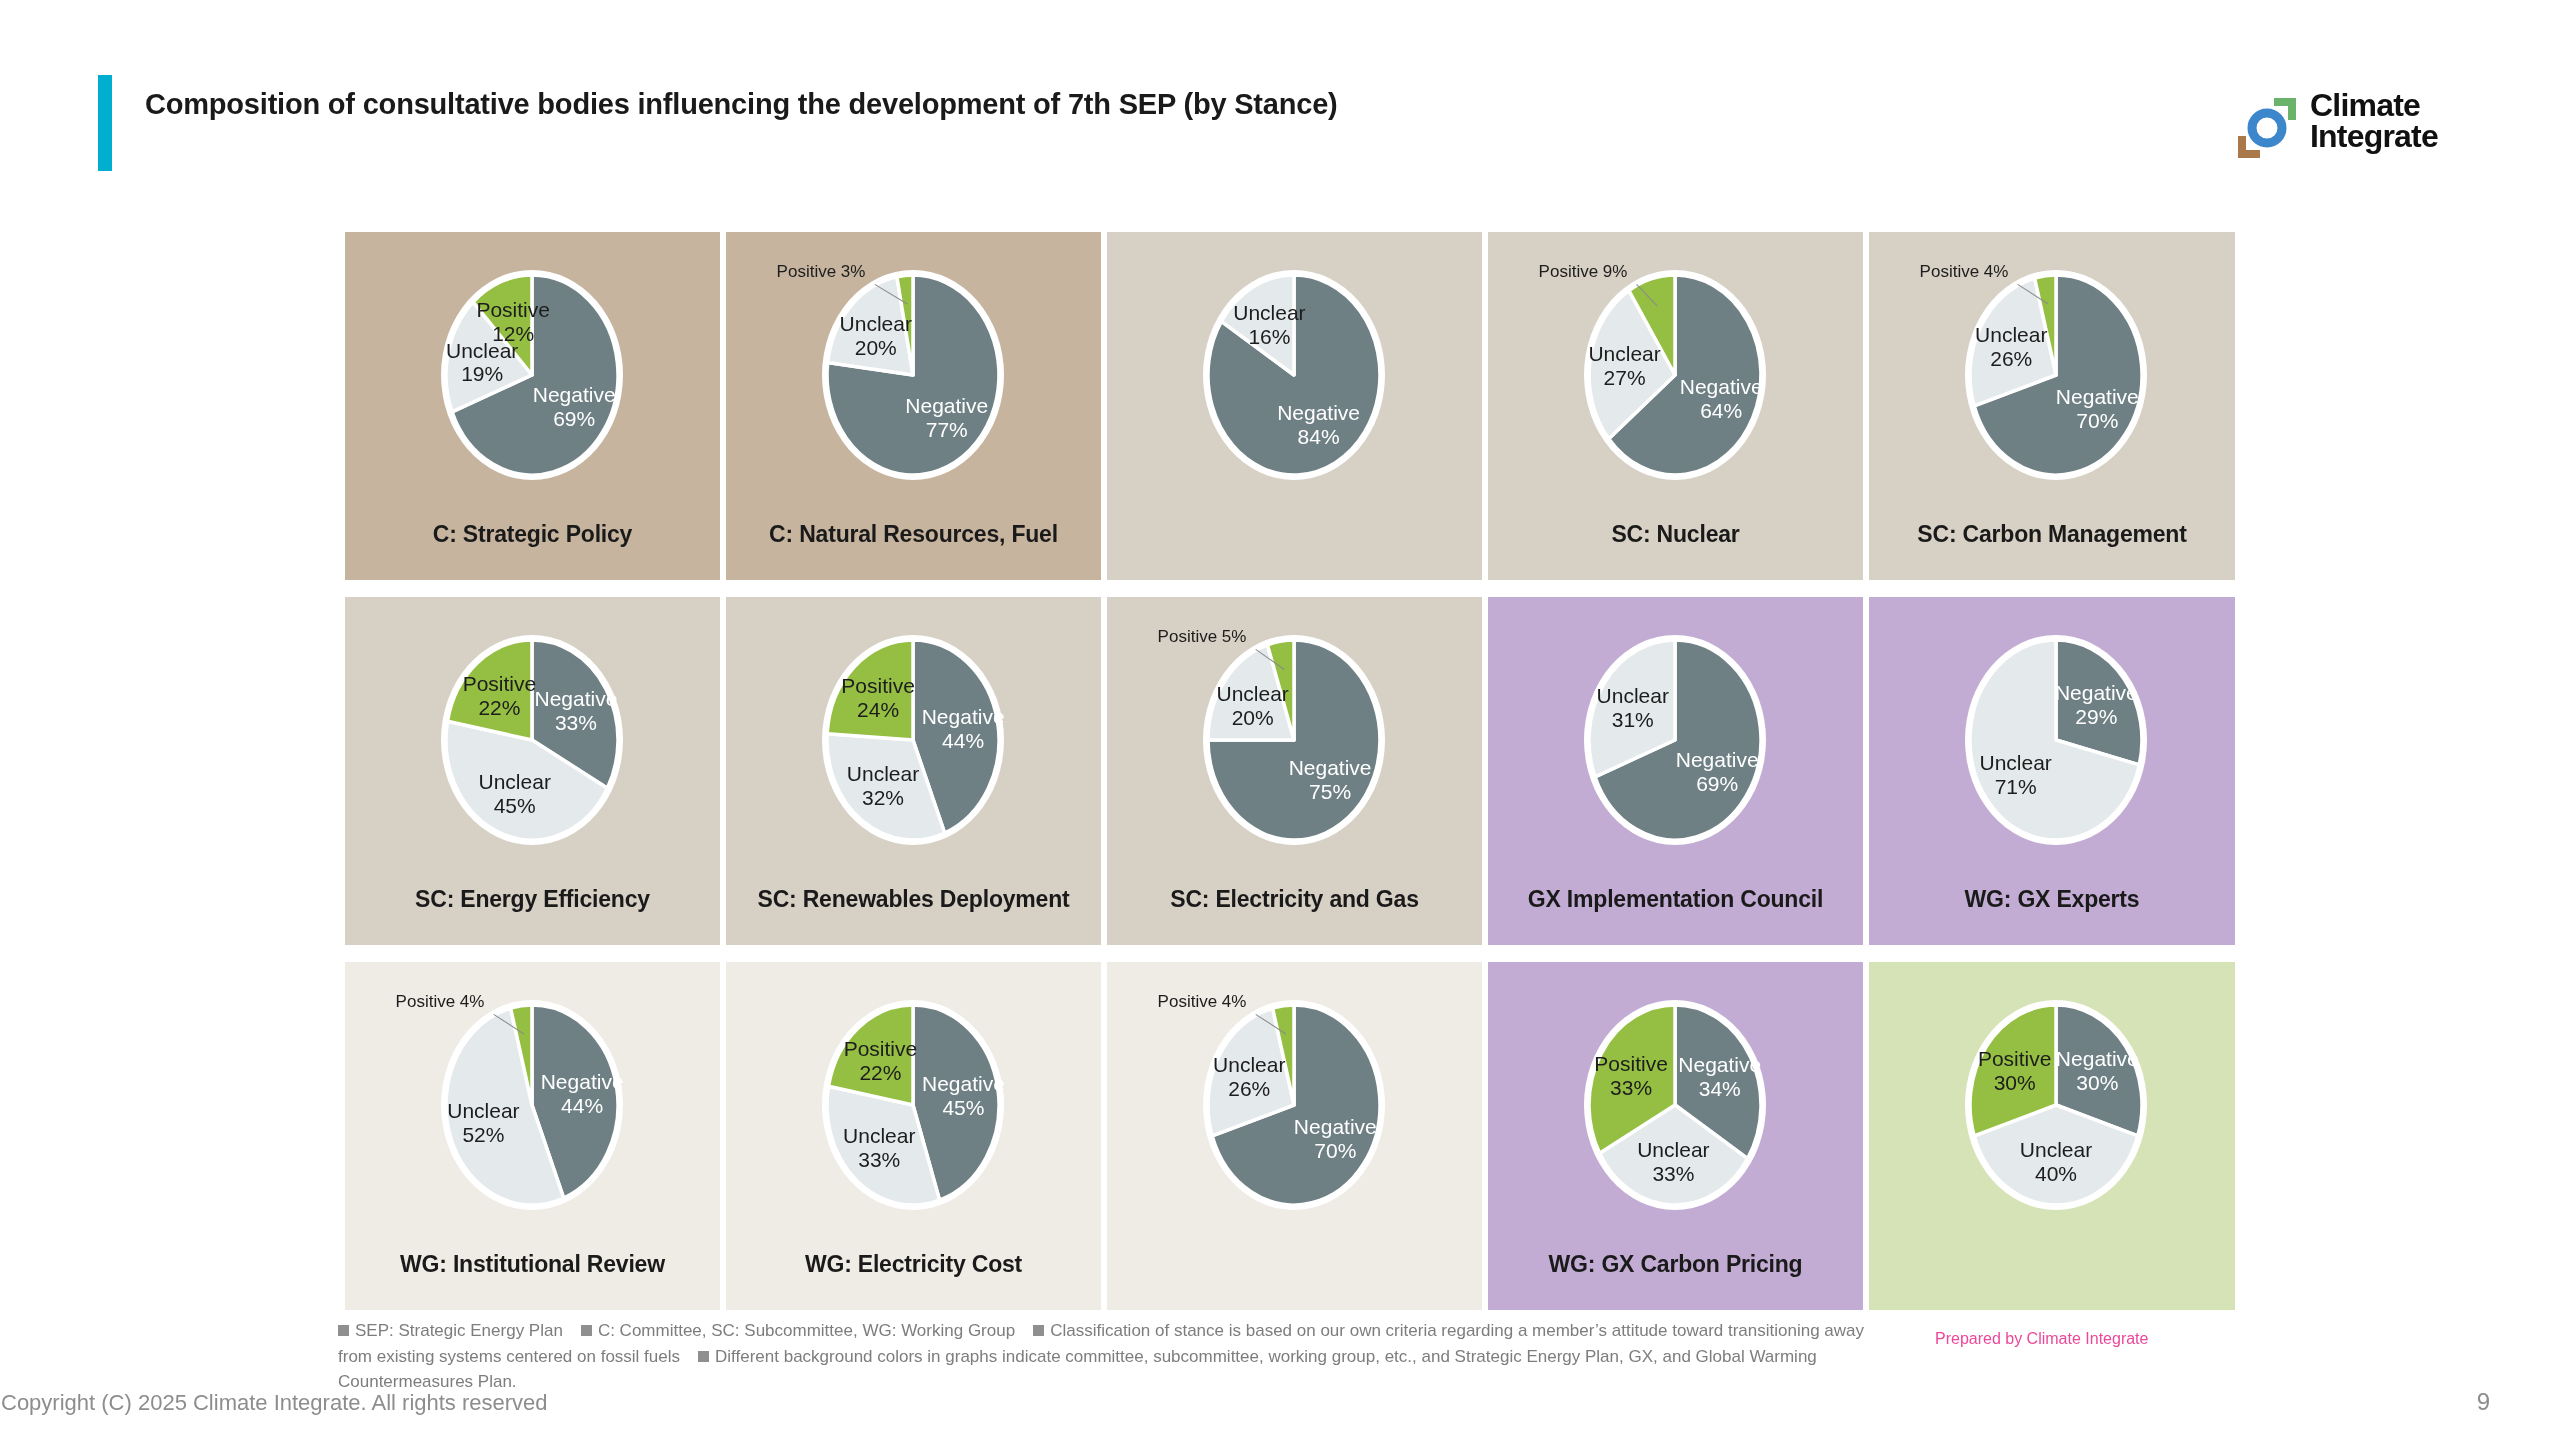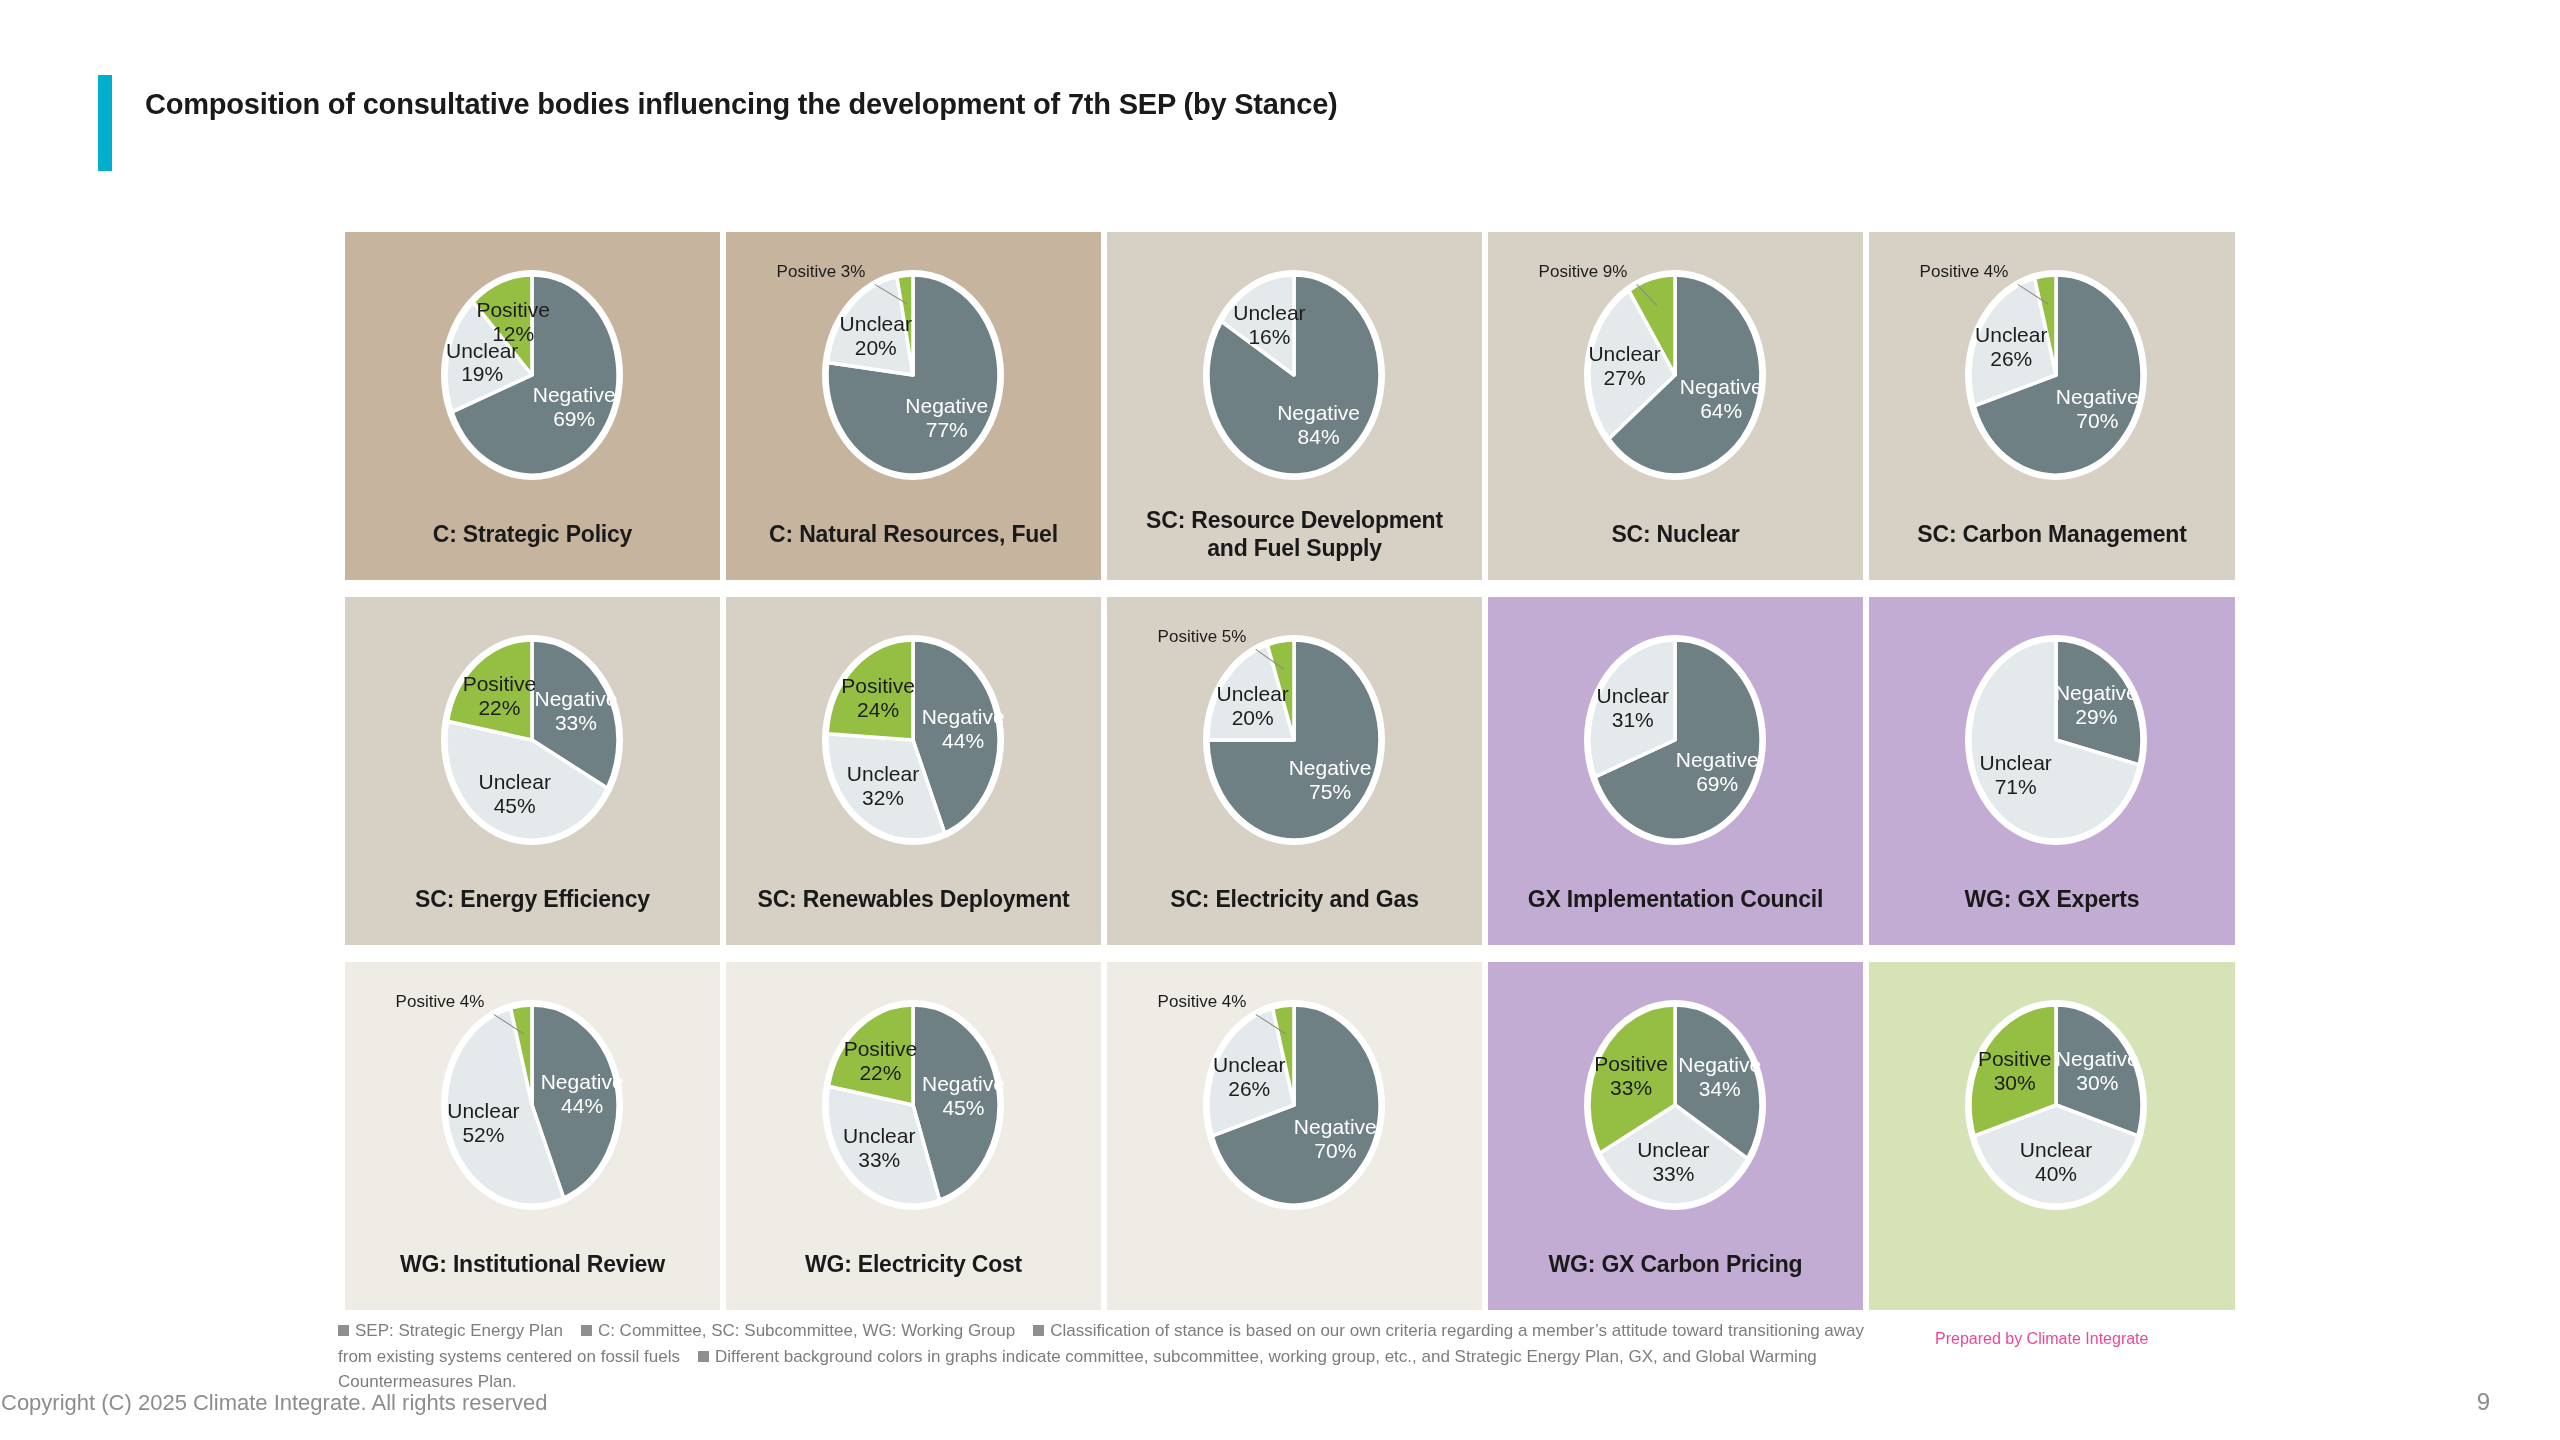--- a/index.html
+++ b/index.html
@@ -82,20 +82,31 @@
     font-size:22px;color:#8d8d8d;}
   #pagenum{position:absolute;right:70px;top:1388px;font-size:24px;color:#8d8d8d;}
 </style>
 </head>
 <body>
 
 <div id="header">
   <div id="accent-bar"></div>
   <div id="eyebrow">Composition of consultative bodies influencing the development of 7th SEP (by Stance)</div>
 
+  <div id="logo">
+    <svg id="logo-mark" viewBox="0 0 66 64">
+      <path d="M40 2 H62 V24 H54 V10 H40 Z" fill="#6BB36B"></path>
+      <path d="M4 40 H12 V54 H26 V62 H4 Z" fill="#A9794A"></path>
+      <circle cx="33" cy="32" r="15" fill="none" stroke="#3C86CB" stroke-width="9"></circle>
+    </svg>
+    <div id="logo-text">
+      <span class="logo-line">Climate</span>
+      <span class="logo-line">Integrate</span>
+    </div>
+  </div>
 </div>
 
 <div id="grid">
   <div class="row r1">
       <div class="cell c1" style="background: rgb(198, 180, 159);">
         <div class="pie-wrap"><svg viewBox="0 0 375 286" width="375" height="286">
             <ellipse cx="187" cy="143" rx="91" ry="105" fill="#ffffff"></ellipse>
             <path d="M 187 143 L 187 43 A 86 100 0 1 1 107.0392222136104 179.81245526846786 Z" fill="#6F8085" stroke="#ffffff" stroke-width="3.5" stroke-linejoin="round"></path>
             <path d="M 187 143 L 107.0392222136104 179.81245526846786 A 86 100 0 0 1 128.12894889013273 70.10313725785886 Z" fill="#E4E9EB" stroke="#ffffff" stroke-width="3.5" stroke-linejoin="round"></path>
             <path d="M 187 143 L 128.12894889013273 70.10313725785886 A 86 100 0 0 1 186.99999999999997 43 Z" fill="#95BF43" stroke="#ffffff" stroke-width="3.5" stroke-linejoin="round"></path>
@@ -131,24 +142,20 @@
             <ellipse cx="187" cy="143" rx="91" ry="105" fill="#ffffff"></ellipse>
             <path d="M 187 143 L 187 43 A 86 100 0 1 1 114.38779840682668 89.41732050210038 Z" fill="#6F8085" stroke="#ffffff" stroke-width="3.5" stroke-linejoin="round"></path>
             <path d="M 187 143 L 114.38779840682668 89.41732050210038 A 86 100 0 0 1 186.99999999999997 43 Z" fill="#E4E9EB" stroke="#ffffff" stroke-width="3.5" stroke-linejoin="round"></path>
           </svg><div class="slice-label lbl-light" style="left: 211.593px; top: 193.055px;">
             <span class="l-name">Negative</span>
             <span class="l-val">84%</span>
           </div><div class="slice-label lbl-dark" style="left: 162.407px; top: 92.9454px;">
             <span class="l-name">Unclear</span>
             <span class="l-val">16%</span>
           </div></div>
-        <div class="cell-title two">
-          <div>SC: Resource Development</div>
-          <div>and Fuel Supply</div>
-        </div>
       </div>
       <div class="cell c4" style="background: rgb(215, 208, 196);">
         <div class="pie-wrap"><svg viewBox="0 0 375 286" width="375" height="286">
             <ellipse cx="187" cy="143" rx="91" ry="105" fill="#ffffff"></ellipse>
             <path d="M 187 143 L 187 43 A 86 100 0 1 1 120.73586112128211 206.74239897486896 Z" fill="#6F8085" stroke="#ffffff" stroke-width="3.5" stroke-linejoin="round"></path>
             <path d="M 187 143 L 120.73586112128211 206.74239897486896 A 86 100 0 0 1 140.91889563180632 58.567207449798474 Z" fill="#E4E9EB" stroke="#ffffff" stroke-width="3.5" stroke-linejoin="round"></path>
             <path d="M 187 143 L 140.91889563180632 58.567207449798474 A 86 100 0 0 1 186.99999999999997 43 Z" fill="#95BF43" stroke="#ffffff" stroke-width="3.5" stroke-linejoin="round"></path>
           </svg><div class="slice-label lbl-light" style="left: 233.191px; top: 167.321px;">
             <span class="l-name">Negative</span>
             <span class="l-val">64%</span>

